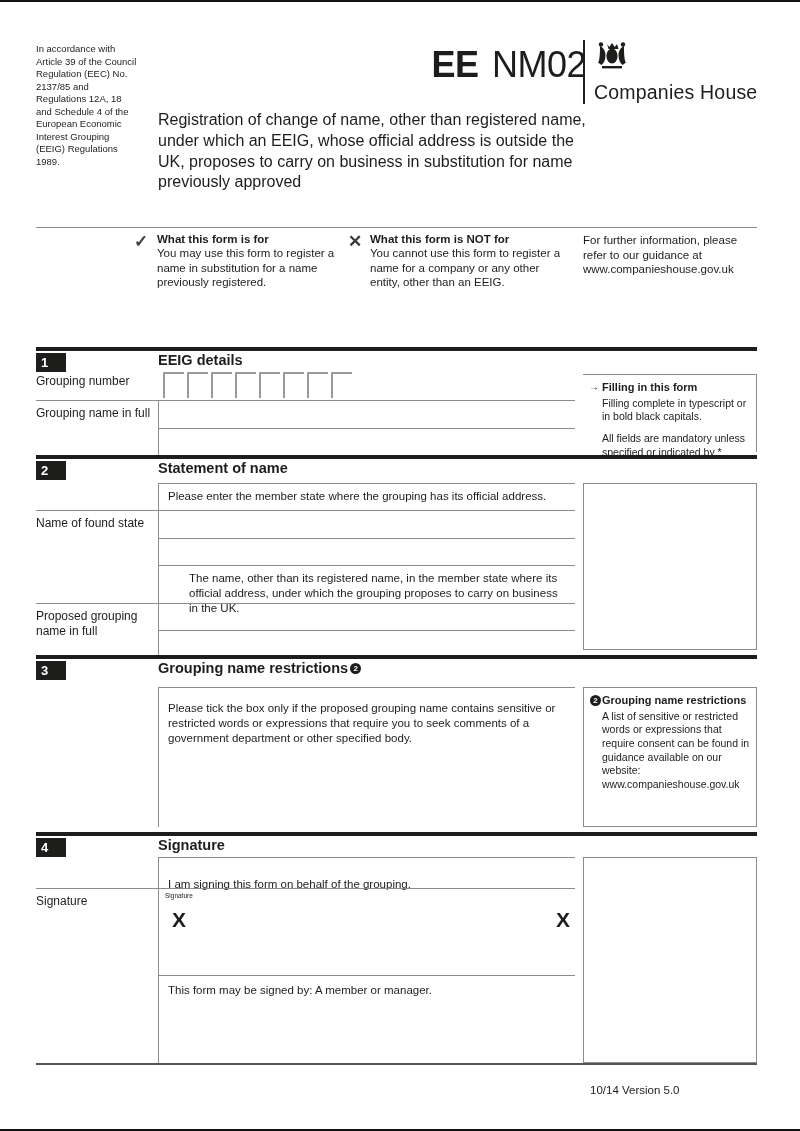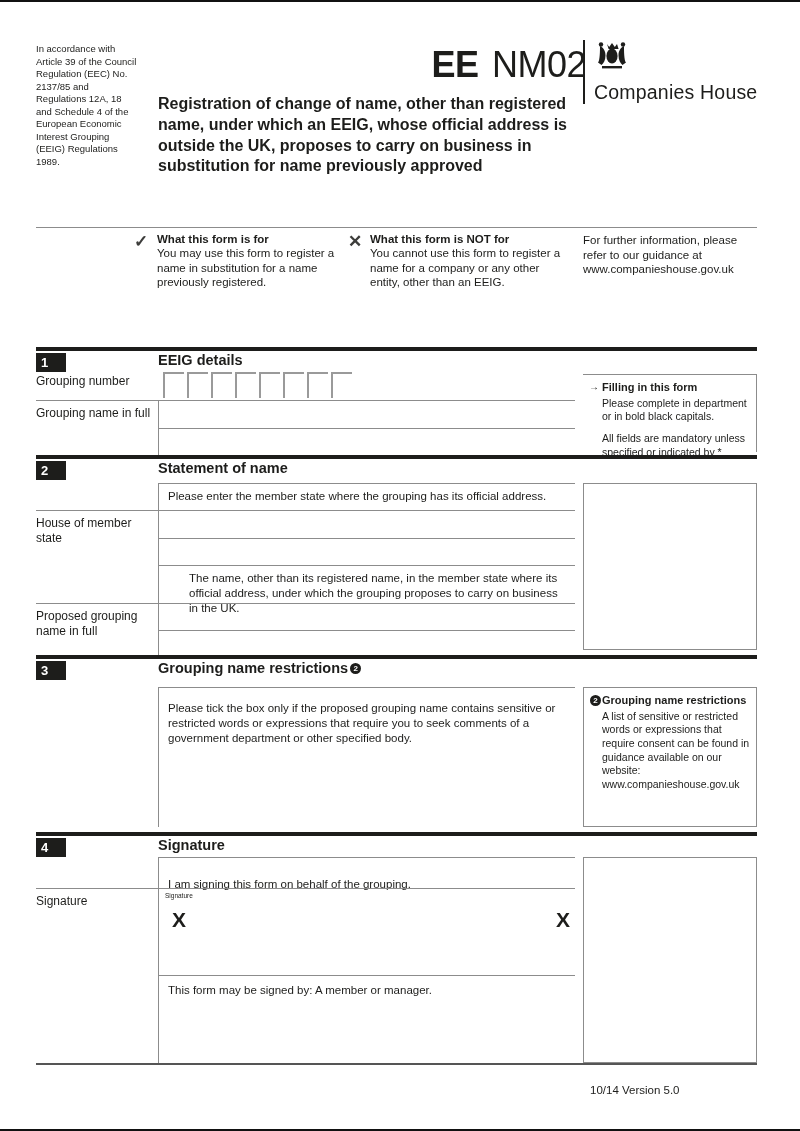--- a/index.html
+++ b/index.html
@@ -57,21 +57,21 @@
 <div class="edge" style="top:0;"></div>
 <div class="edge" style="top:1129px;"></div>
 
 <div class="abs" style="left:36px; top:43px; width:104px; font-size:9.5px; line-height:1.32;">In accordance with Article 39 of the Council Regulation (EEC) No. 2137/85 and Regulations 12A, 18 and Schedule 4 of the European Economic Interest Grouping (EEIG) Regulations 1989.</div>
 
 <div class="abs" style="left:158px; top:44px; width:428px;">
   <div style="font-size:36px; letter-spacing:-0.5px;text-align:right;">
     <span style="font-weight:bold;">EE</span>
     <span style="font-weight:normal; margin-left:4px;">NM02</span>
   </div>
-  <div style="font-weight:bold; font-size:16px; line-height:1.3; margin-top:8px;">Registration of change of name, other than registered name, under which an EEIG, whose official address is outside the UK, proposes to carry on business in substitution for name previously approved</div>
+  <div style="font-weight:normal; font-size:16px; line-height:1.3; margin-top:24px;">Registration of change of name, other than registered name, under which an EEIG, whose official address is outside the UK, proposes to carry on business in substitution for name previously approved</div>
 </div>
 
 <div class="logo">
   <div class="logo-bar"></div>
   <div class="logo-inner">
     <span>
       <svg width="36" height="34" viewBox="0 0 36 34" fill="#1d1d1b" aria-hidden="true">
         <path d="M13 4l2.2 3 2.8-4 2.8 4L23 4l1.6 5h-10z"></path>
         <ellipse cx="18" cy="16" rx="5.6" ry="7.5"></ellipse>
         <path d="M6 6c3.5 1.5 5.5 5 5.5 9.5S9.5 23.5 7.5 25L4 22.5C6 20.5 6 10 6 6z"></path>
@@ -113,32 +113,32 @@
 <div class="hline" style="left:36px; top:400px; width:539px;"></div>
 <div class="flabel" style="top:406px;">Grouping name in full</div>
 <div class="inputline" style="top:400px; height:28px;"></div>
 <div class="hline" style="left:158px; top:428px; width:417px;"></div>
 <div class="inputline" style="top:428px; height:27px;"></div>
 
 <div class="abs" style="left:583px; top:374px; width:174px; height:78px; border-top:1px solid #8c8c8c; border-right:1px solid #8c8c8c; padding:6px 4px 0 6px;">
   <div style="position:relative; padding-left:13px;">
     <span class="abs" style="left:0; top:0; font-size:10px;">→</span>
     <div class="note-head">Filling in this form</div>
-    <div class="note-body">Please complete in department or in bold black capitals.</div>
+    <div class="note-body">Filling complete in typescript or in bold black capitals.</div>
     <div class="note-body" style="margin-top:8px;">All fields are mandatory unless specified or indicated by *</div>
   </div>
 </div>
 
 <div class="bar" style="left:36px; top:455px; width:721px;"></div>
 <div class="badge" style="top:461px;">2</div>
 <div class="sec-title" style="top:460px;">Statement of name</div>
 
 <div class="ibox" style="top:483px; height:27px;">Please enter the member state where the grouping has its official address.</div>
 <div class="hline" style="left:36px; top:510px; width:539px;"></div>
-<div class="flabel" style="top:516px;">House of member state</div>
+<div class="flabel" style="top:516px;">Name of found state</div>
 <div class="inputline" style="top:510px; height:28px;"></div>
 <div class="hline" style="left:158px; top:538px; width:417px;"></div>
 <div class="inputline" style="top:538px; height:27px;"></div>
 
 <div class="ibox" style="top:565px; height:38px;padding-left:30px;">The name, other than its registered name, in the member state where its official address, under which the grouping proposes to carry on business in the UK.</div>
 <div class="hline" style="left:36px; top:603px; width:539px;"></div>
 <div class="flabel" style="top:609px; width:110px;">Proposed grouping name in full</div>
 <div class="inputline" style="top:603px; height:27px;"></div>
 <div class="hline" style="left:158px; top:630px; width:417px;"></div>
 <div class="inputline" style="top:630px; height:25px;"></div>

